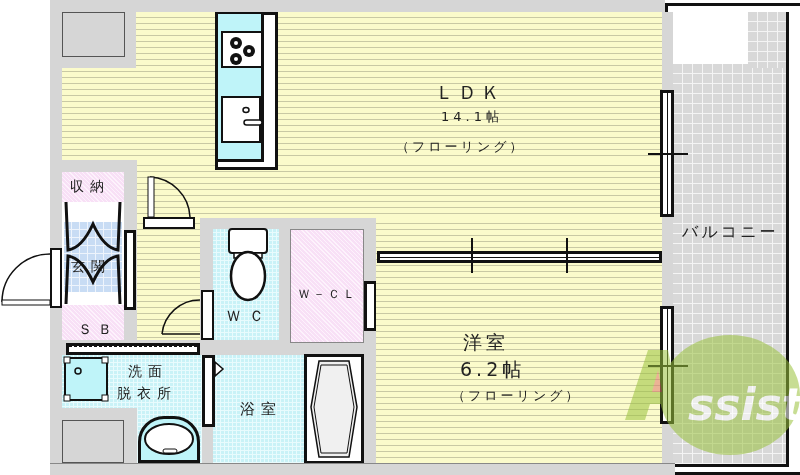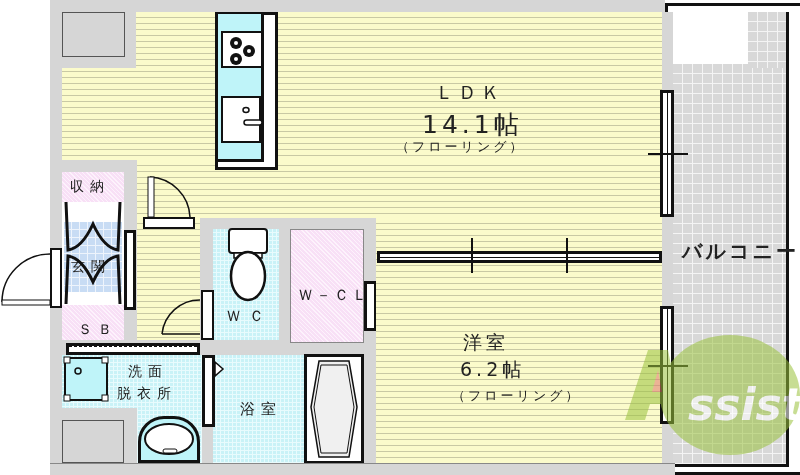--- a/index.html
+++ b/index.html
@@ -42,21 +42,21 @@
 <div class="abs wall" style="left:62px;top:12px;width:74px;height:56px;"></div>
 <div class="abs box-gray" style="left:62px;top:12px;width:63px;height:45px;"></div>
 
 <div class="abs wall" style="left:662px;top:12px;width:86px;height:52px;"></div>
 <div class="abs box-gray" style="left:673px;top:12px;width:64px;height:41px;"></div>
 
 <div class="abs" style="left:665px;top:3px;width:135px;height:472px;border:3px solid #111;border-right:none;background:#fff;"></div>
 <div class="abs balcony" style="left:673px;top:64px;width:116px;height:403px;border-right:3px solid #111;border-bottom:3px solid #111;"></div>
 <div class="abs balcony" style="left:748px;top:12px;width:41px;height:56px;border-right:3px solid #111;"></div>
 <div class="abs wall" style="left:662px;top:12px;width:11px;height:463px;"></div>
-<div class="label" style="left:682px;top:238px;font-size:20px;letter-spacing:3px;font-weight:bold;">バルコニー</div>
+<div class="label" style="left:682px;top:222px;font-size:16px;letter-spacing:3px;">バルコニー</div>
 
 <div class="abs" style="left:215px;top:12px;width:63px;height:158px;background:#fff;border:3px solid #111;"></div>
 <div class="abs" style="left:218px;top:14px;width:46px;height:148px;background:#bff4f9;border-right:3px solid #111;border-bottom:3px solid #111;"></div>
 <div class="abs" style="left:221px;top:31px;width:42px;height:37px;background:#fff;border:2px solid #111;">
   <svg width="42" height="37">
     <circle cx="13" cy="10" r="6" fill="#111"></circle>
       <circle cx="13" cy="10" r="2" fill="#fff"></circle>
     <circle cx="26" cy="18" r="6" fill="#111"></circle>
       <circle cx="26" cy="18" r="2" fill="#fff"></circle>
     <circle cx="13" cy="26" r="6" fill="#111"></circle>
@@ -64,21 +64,21 @@
   </svg>
 </div>
 <div class="abs" style="left:221px;top:96px;width:40px;height:47px;background:#fff;border:2px solid #111;">
   <svg width="40" height="47">
     <ellipse cx="23" cy="12" rx="3" ry="2.5" fill="none" stroke="#111" stroke-width="1.5"></ellipse>
     <rect x="21" y="22" width="18" height="5" rx="2.5" fill="#fff" stroke="#111" stroke-width="1.5"></rect>
   </svg>
 </div>
 
 <div class="label" style="left:435px;top:80px;font-size:19px;">ＬＤＫ</div>
-<div class="label" style="left:422px;top:108px;font-size:25px;">14.1帖</div>
+<div class="label" style="left:441px;top:108px;font-size:13px;">14.1帖</div>
 <div class="label" style="left:396px;top:138px;font-size:13px;letter-spacing:3px;">（フローリング）</div>
 
 <div class="win" style="left:660px;top:90px;width:14px;height:127px;"></div>
 <svg width="40" height="4" style="left:648px;top:152px;">
     <line x1="0" y1="2" x2="40" y2="2" stroke="#111" stroke-width="2"></line>
   </svg>
 
 <div class="abs wall" style="left:50px;top:160px;width:87px;height:185px;"></div>
 <div class="abs pink" style="left:62px;top:172px;width:62px;height:30px;"></div>
 <div class="label" style="left:70px;top:178px;font-size:14px;letter-spacing:6px;">収納</div>
@@ -115,21 +115,21 @@
   <ellipse cx="22" cy="47" rx="17" ry="24" fill="#fff" stroke="#111" stroke-width="2.5"></ellipse>
 </svg>
 <div class="label" style="left:226px;top:307px;font-size:15px;letter-spacing:8px;text-align:right;">ＷＣ</div>
 <div class="door-leaf" style="left:201px;top:290px;width:13px;height:50px;"></div>
 <svg width="40" height="40" style="left:160px;top:298px;">
   <path d="M40 2 A38 38 0 0 0 2 36" fill="none" stroke="#111" stroke-width="1.5"></path>
   <line x1="2" y1="36" x2="40" y2="36" stroke="#111" stroke-width="1.5"></line>
 </svg>
 
 <div class="abs pink" style="left:290px;top:229px;width:74px;height:114px;border:1px solid #888;"></div>
-<div class="label" style="left:298px;top:286px;font-size:15px;letter-spacing:3px;">Ｗ－ＣＬ</div>
+<div class="label" style="left:298px;top:286px;font-size:12px;letter-spacing:3px;">Ｗ－ＣＬ</div>
 <div class="door-leaf" style="left:364px;top:281px;width:13px;height:50px;border-width:3px;"></div>
 <svg width="50" height="45" style="left:376px;top:285px;">
   <path d="M0 40 A42 42 0 0 0 42 2" fill="none" stroke="#111" stroke-width="1.5"></path>
   <line x1="0" y1="2" x2="42" y2="2" stroke="#111" stroke-width="1.5"></line>
 </svg>
 
 <div class="abs floor" style="left:376px;top:218px;width:286px;height:245px;"></div>
 <div class="winh" style="left:377px;top:251px;width:285px;height:12px;"></div>
 <svg width="300" height="36" style="left:376px;top:238px;">
   <line x1="96" y1="0" x2="96" y2="35" stroke="#111" stroke-width="2"></line>

